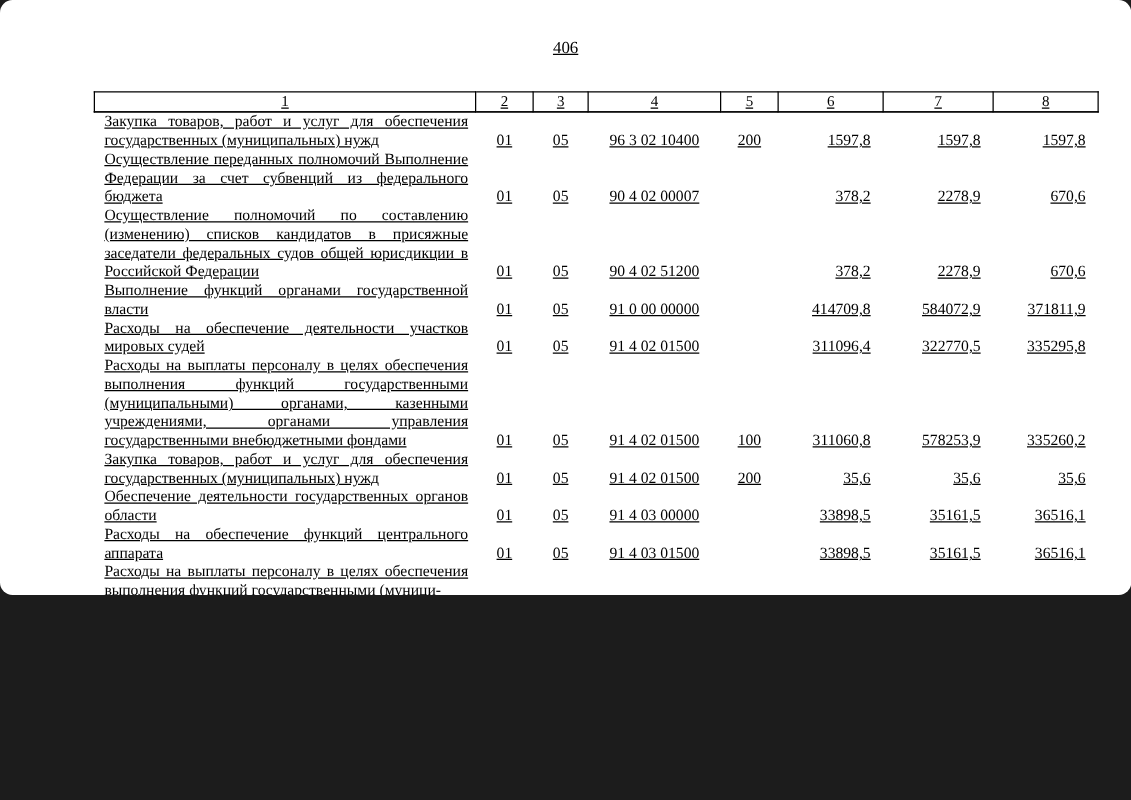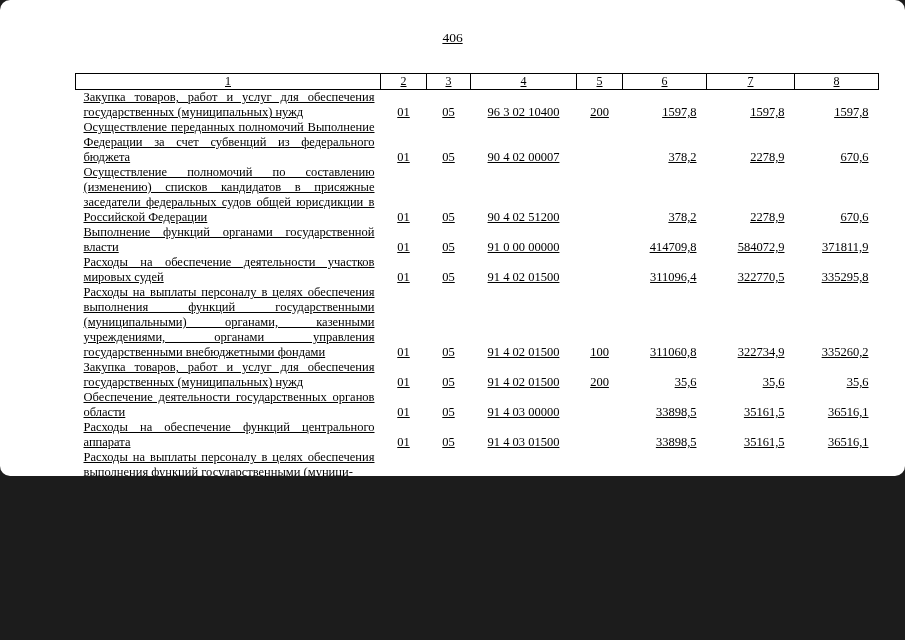--- a/index.html
+++ b/index.html
@@ -147,21 +147,21 @@
           <td class="col7">322770,5</td>
           <td class="col8">335295,8</td>
         </tr>
         <tr>
           <td class="col1">Расходы на выплаты персоналу в целях обеспечения выполнения функций государственными (муниципальными) органами, казенными учреждениями, органами управления государственными внебюджетными фондами</td>
           <td class="col2">01</td>
           <td class="col3">05</td>
           <td class="col4">91 4 02 01500</td>
           <td class="col5">100</td>
           <td class="col6">311060,8</td>
-          <td class="col7">322734,9</td>
+          <td class="col7">578253,9</td>
           <td class="col8">335260,2</td>
         </tr>
         <tr>
           <td class="col1">Закупка товаров, работ и услуг для обеспечения государственных (муниципальных) нужд</td>
           <td class="col2">01</td>
           <td class="col3">05</td>
           <td class="col4">91 4 02 01500</td>
           <td class="col5">200</td>
           <td class="col6">35,6</td>
           <td class="col7">35,6</td>

